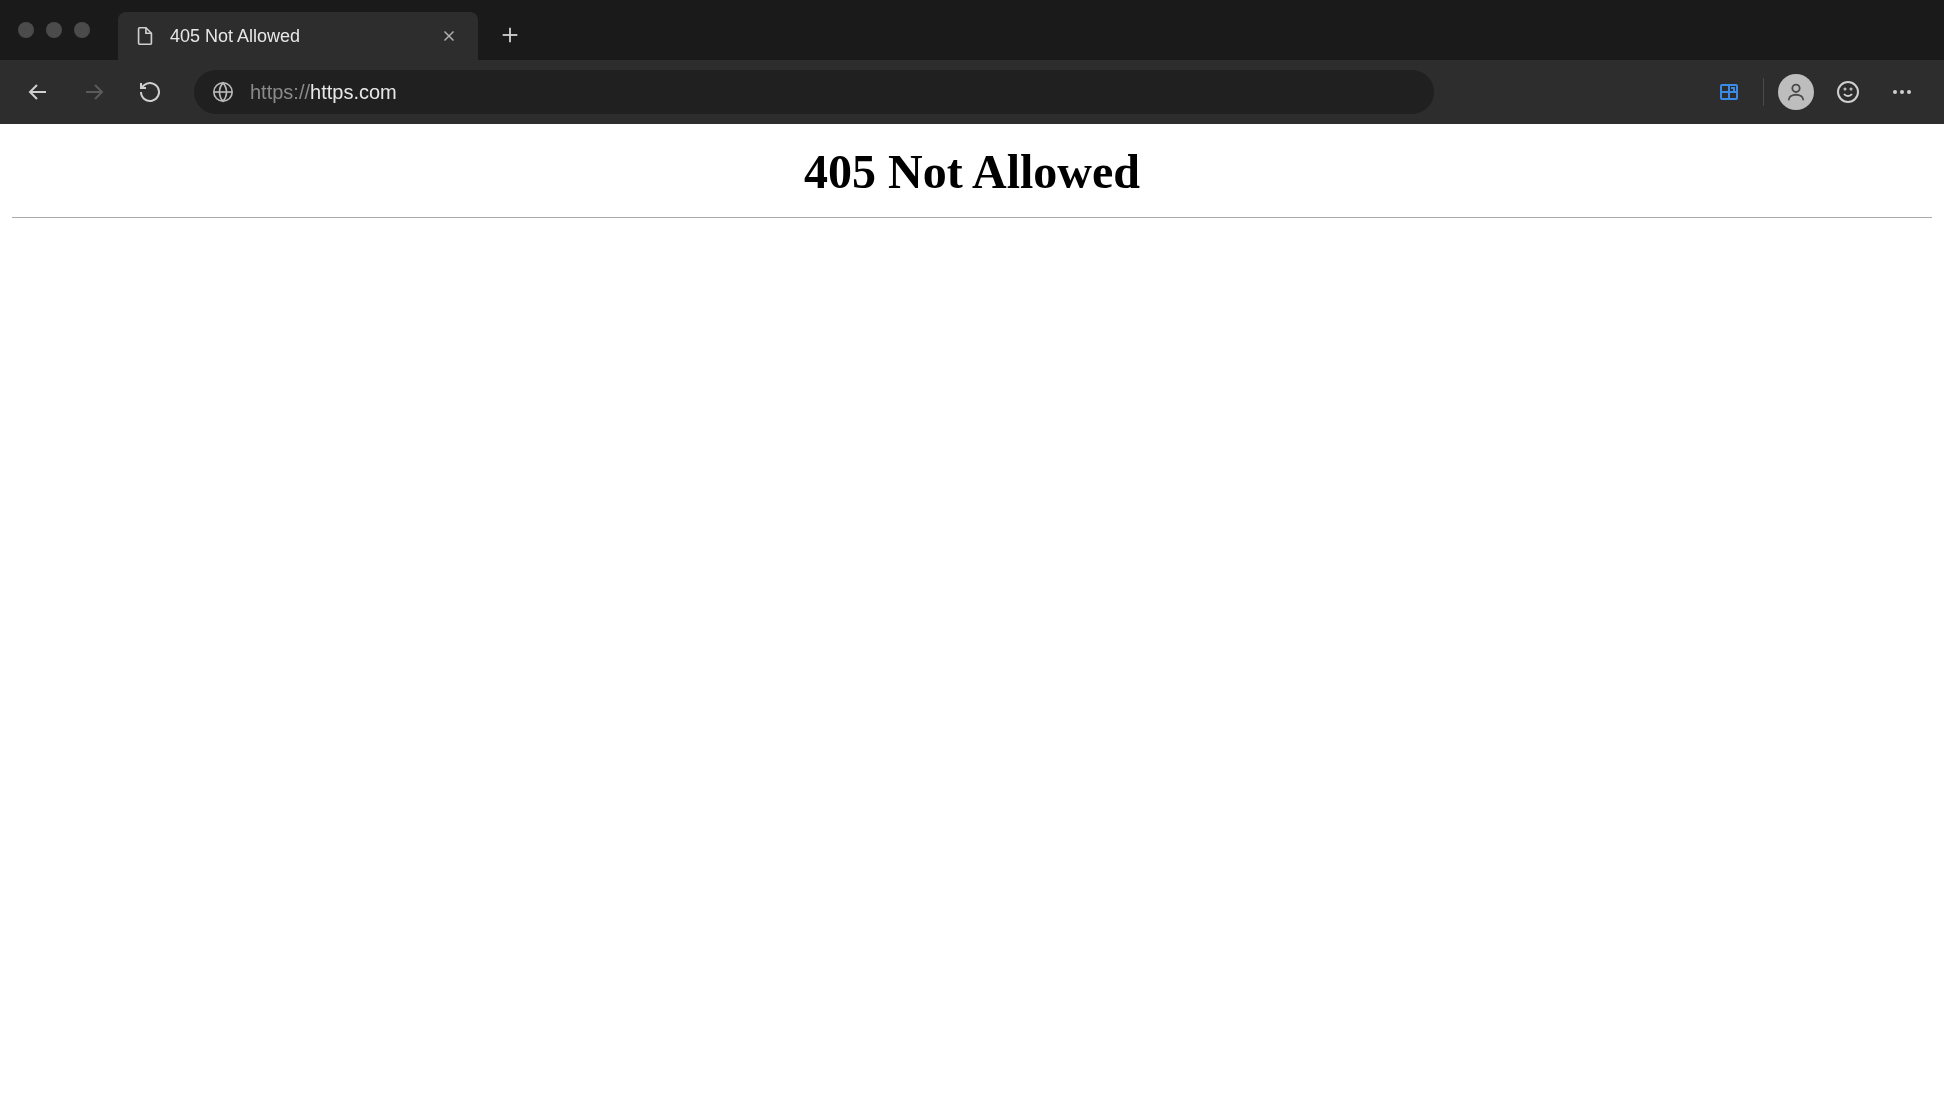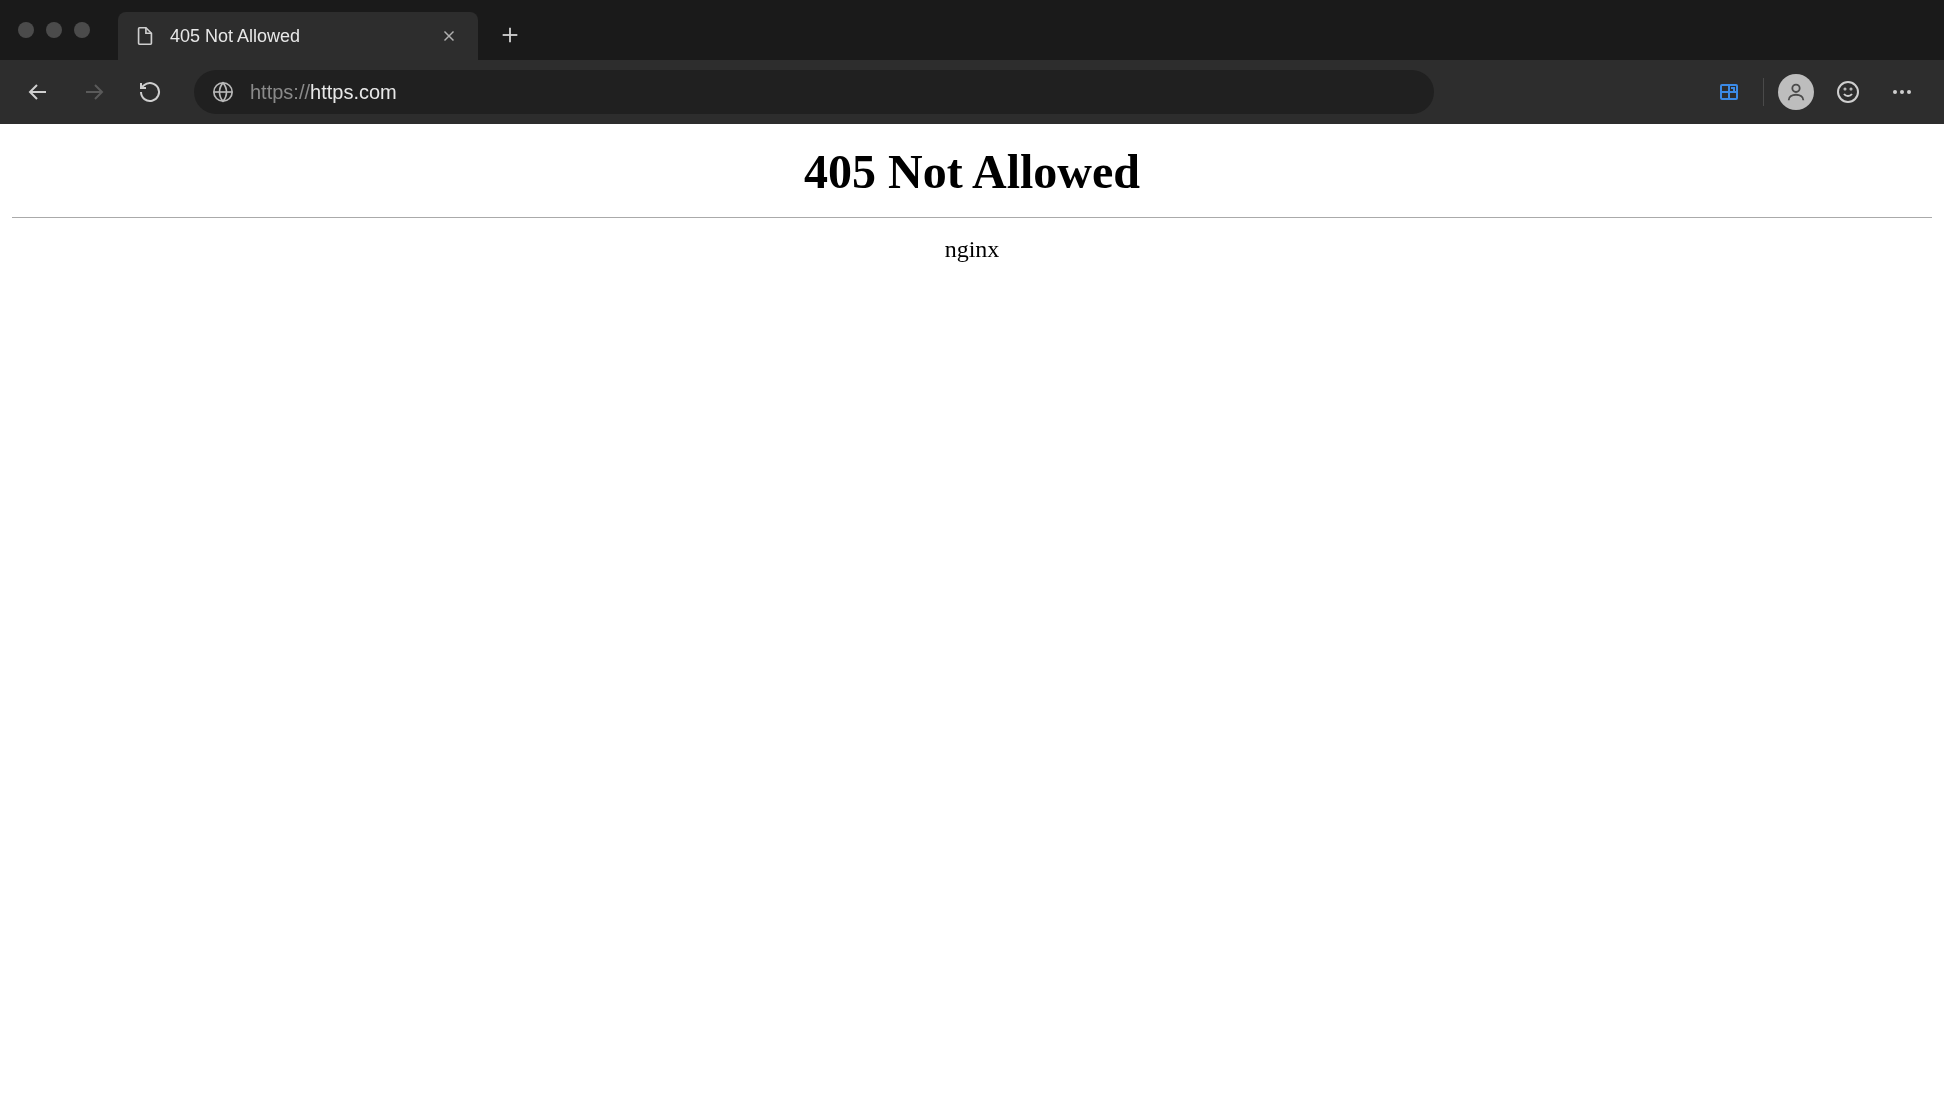--- a/index.html
+++ b/index.html
@@ -322,14 +322,13 @@
           <circle cx="19" cy="12" r="2"></circle>
         </svg>
       </div>
     </div>
   </div>
 </div>
 
 <div class="page-content">
   <h1 class="error-heading">405 Not Allowed</h1>
   <hr>
-  <div class="server-name">nginx</div>
 </div>
 
 </body></html>

